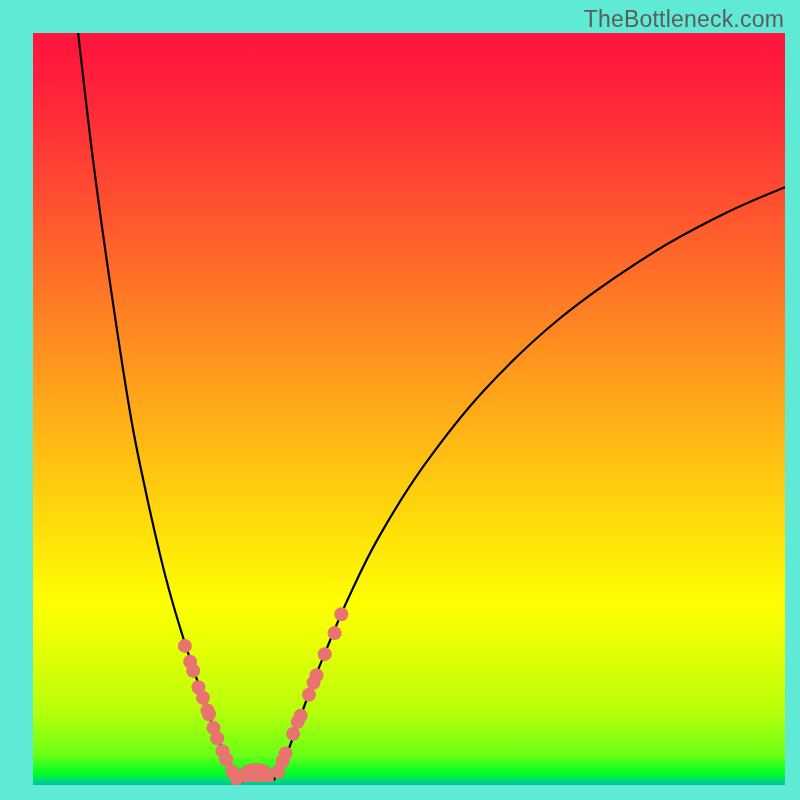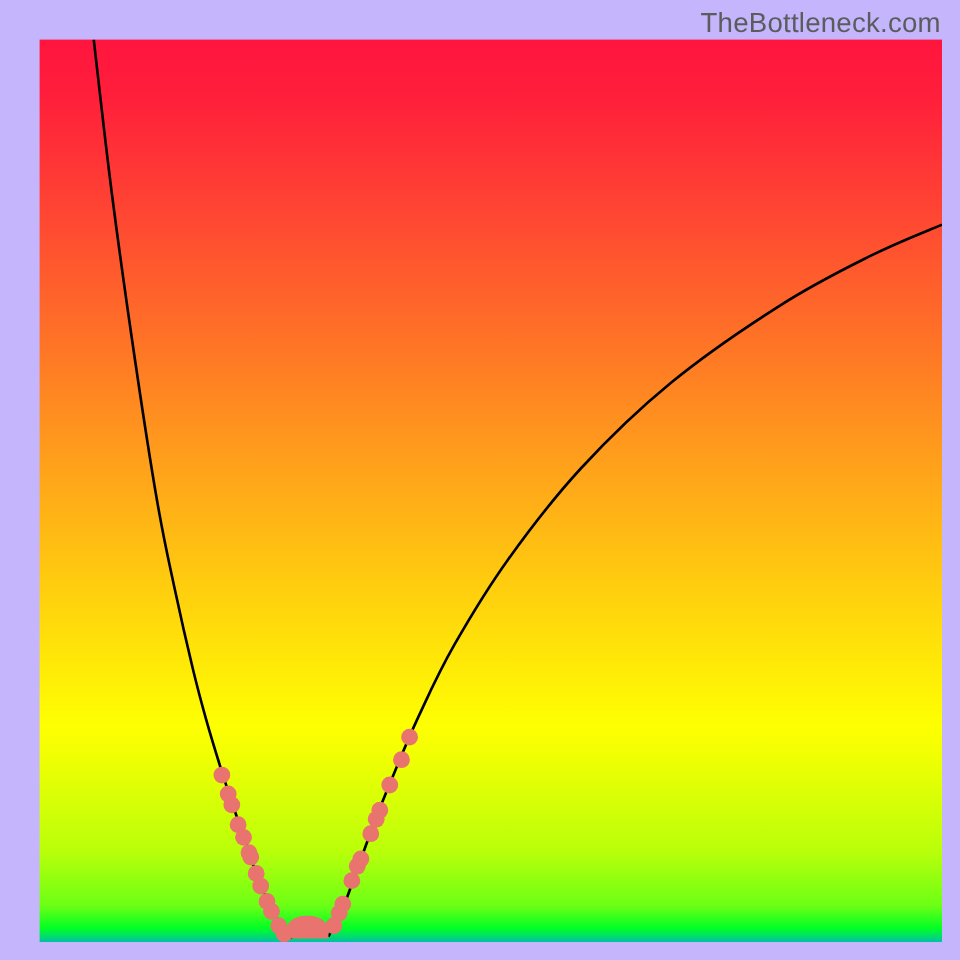--- a/index.html
+++ b/index.html
@@ -8,21 +8,21 @@
     width: 800px;
     height: 800px;
     overflow: hidden;
     background: #000;
     font-family: Arial, Helvetica, sans-serif;
   }
   .frame {
     position: relative;
     width: 800px;
     height: 800px;
-    background: #c4b5fd;
+    background: #5eead4;
   }
   .plot-area {
     position: absolute;
     left: 33px;
     top: 33px;
     width: 752px;
     height: 752px;
     background: linear-gradient(to bottom,
       #ff153e 0%,
       #ff1e3b 6%,

